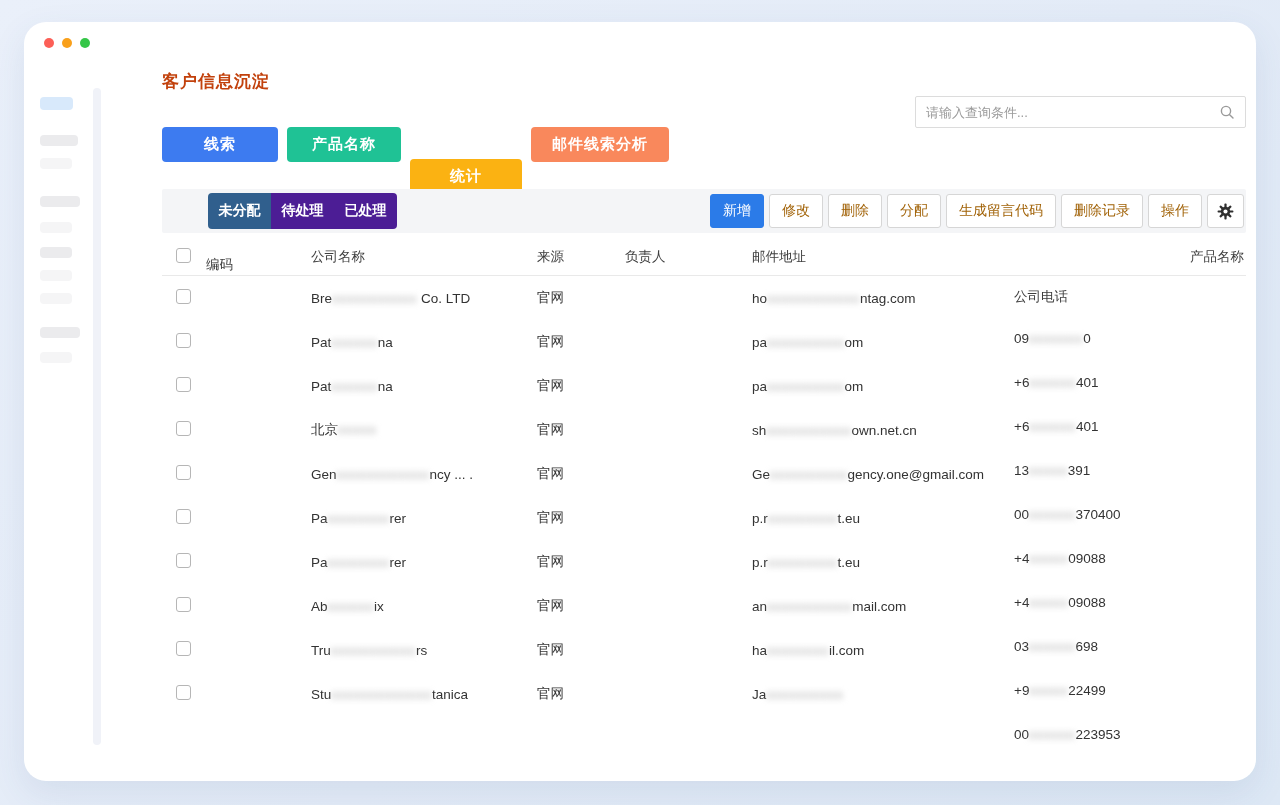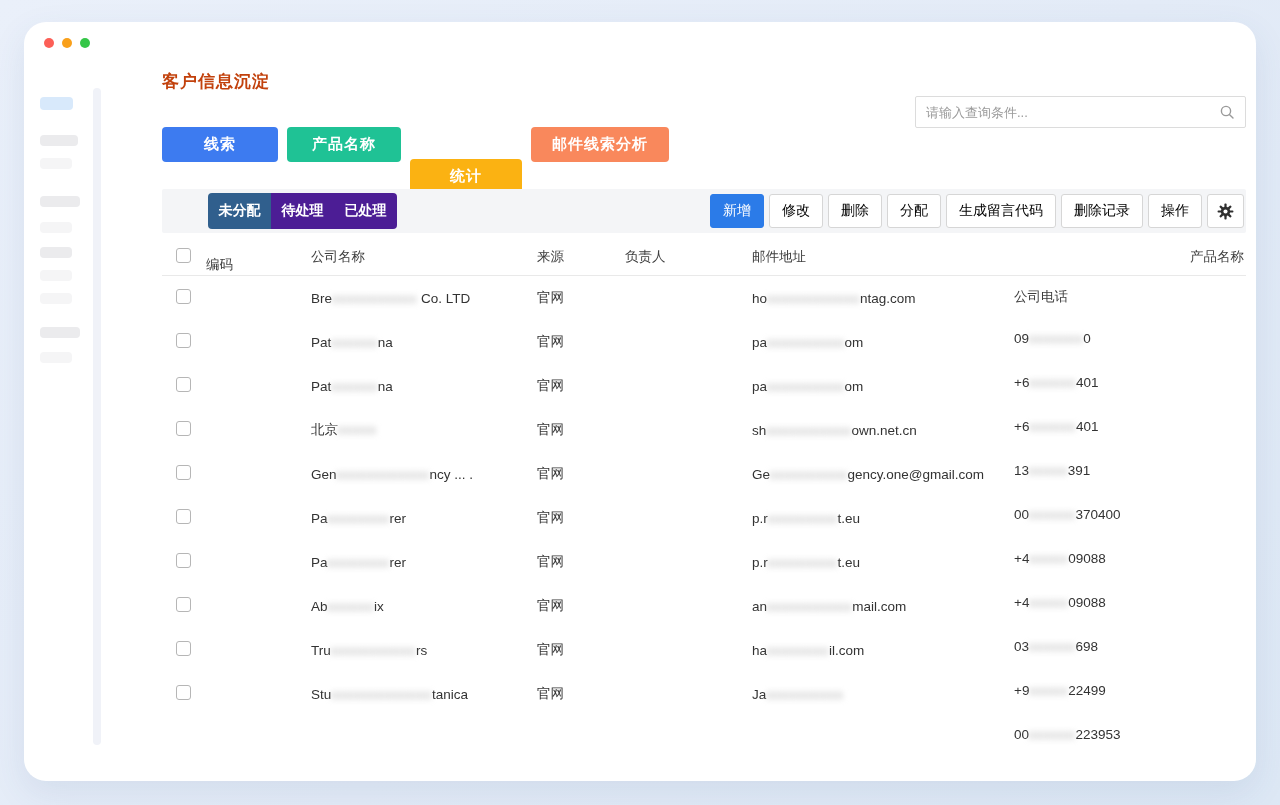--- a/index.html
+++ b/index.html
@@ -58,21 +58,21 @@
   .dateinput {
     position:absolute; left:199px; top:4px; width:170px; height:36px;
     background:#fff; border:1px solid #dcdcdc; border-radius:2px;
     display:flex; align-items:center; padding:0 10px;
   }
   .dateinput input { flex:1; border:none; outline:none; font-size:13px; font-family:inherit; background:transparent; }
   .dateinput input::placeholder { color:#a3a3a3; }
   .abtns { position:absolute; right:2px; top:5px; display:flex; gap:5px; }
   .abtn {
     height:34px; background:#fff; border:1px solid #d6d6d6; border-radius:3px;
-    color:#000000; font-size:14px; font-family:inherit; cursor:pointer; padding:0 12px;
+    color:#a16207; font-size:14px; font-family:inherit; cursor:pointer; padding:0 12px;
     display:flex; align-items:center; justify-content:center;
   }
   .abtn.primary { background:#2b7be8; border-color:#2b7be8; color:#fff; }
   .abtn.gearbtn { width:37px; padding:0; }
   
   .table { position:absolute; left:0; top:216px; width:1084px; }
   .thead { position:relative; height:38px; border-bottom:1px solid #e9e9e9; }
   .th { position:absolute; top:50%; transform:translateY(-50%); font-size:13.5px; color:#3e3e3e; white-space:nowrap; }
   .row { position:relative; height:44px; }
   .cell { position:absolute; top:50%; transform:translateY(-50%); font-size:13.5px; color:#333; white-space:nowrap; }

